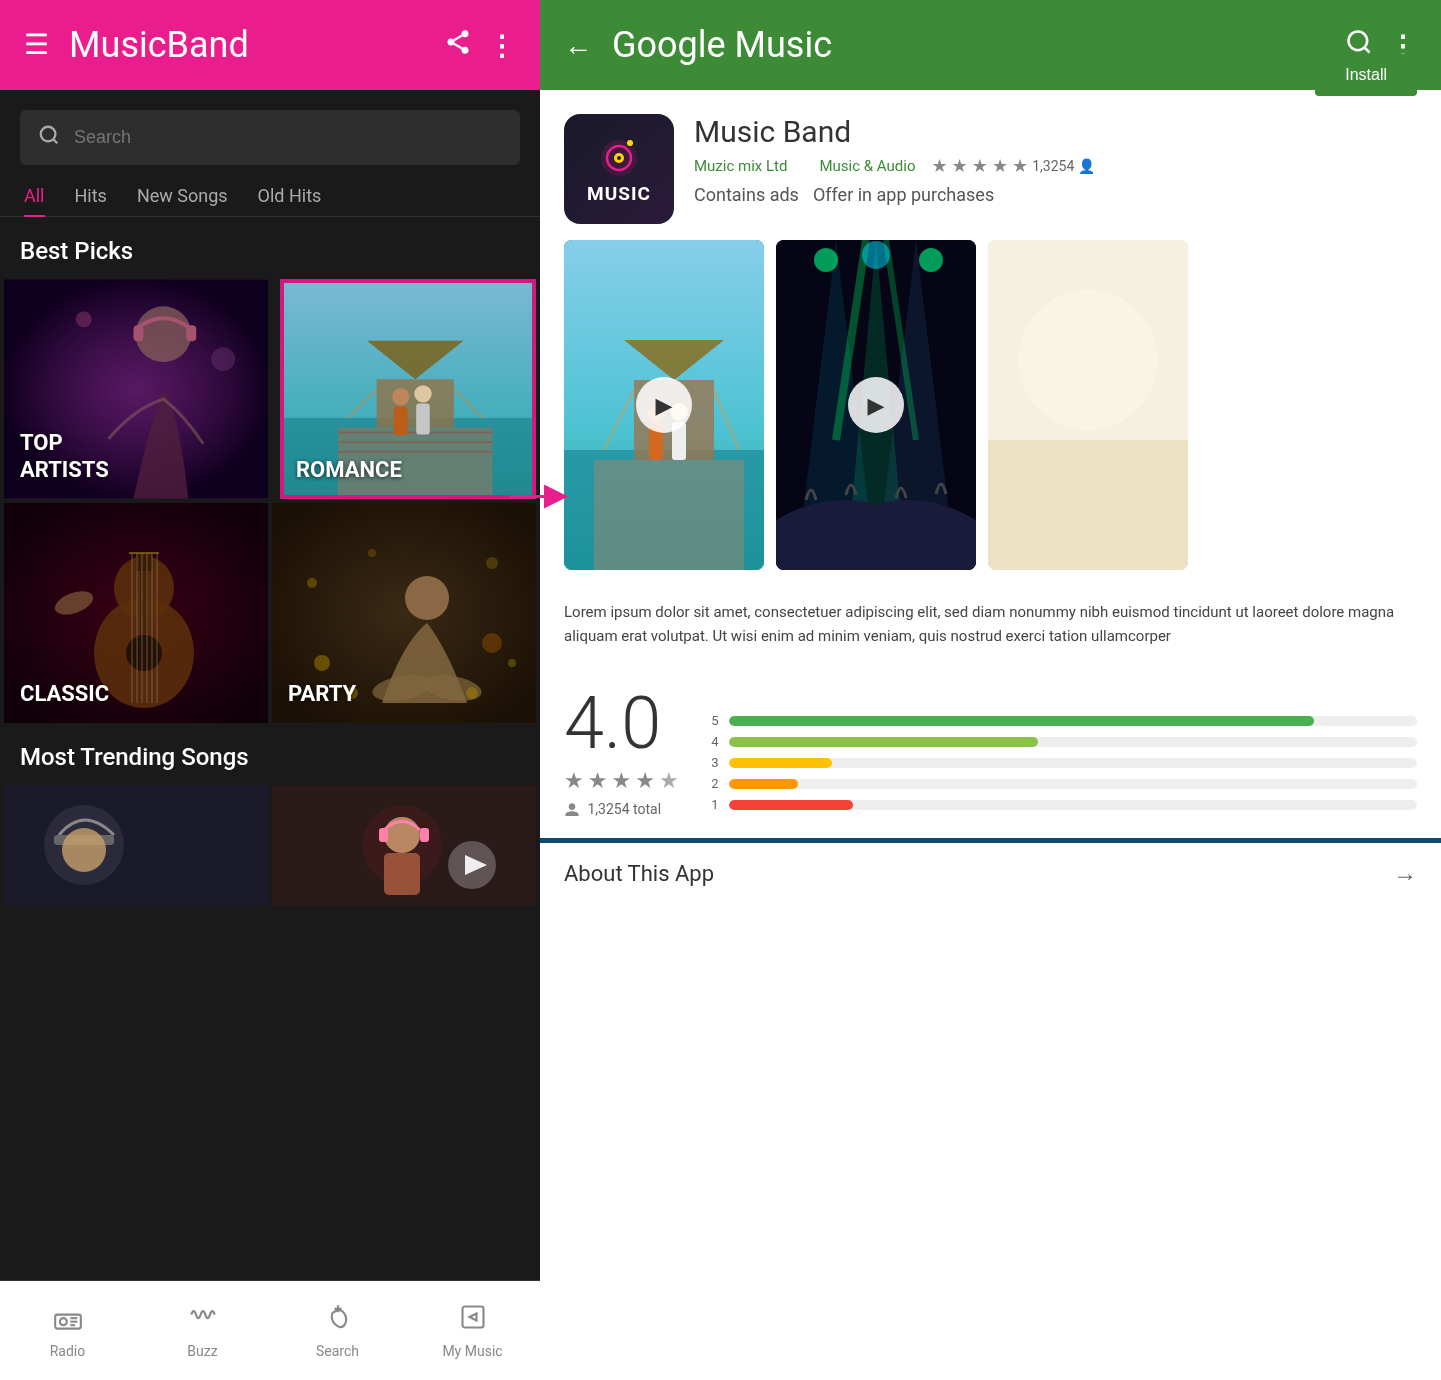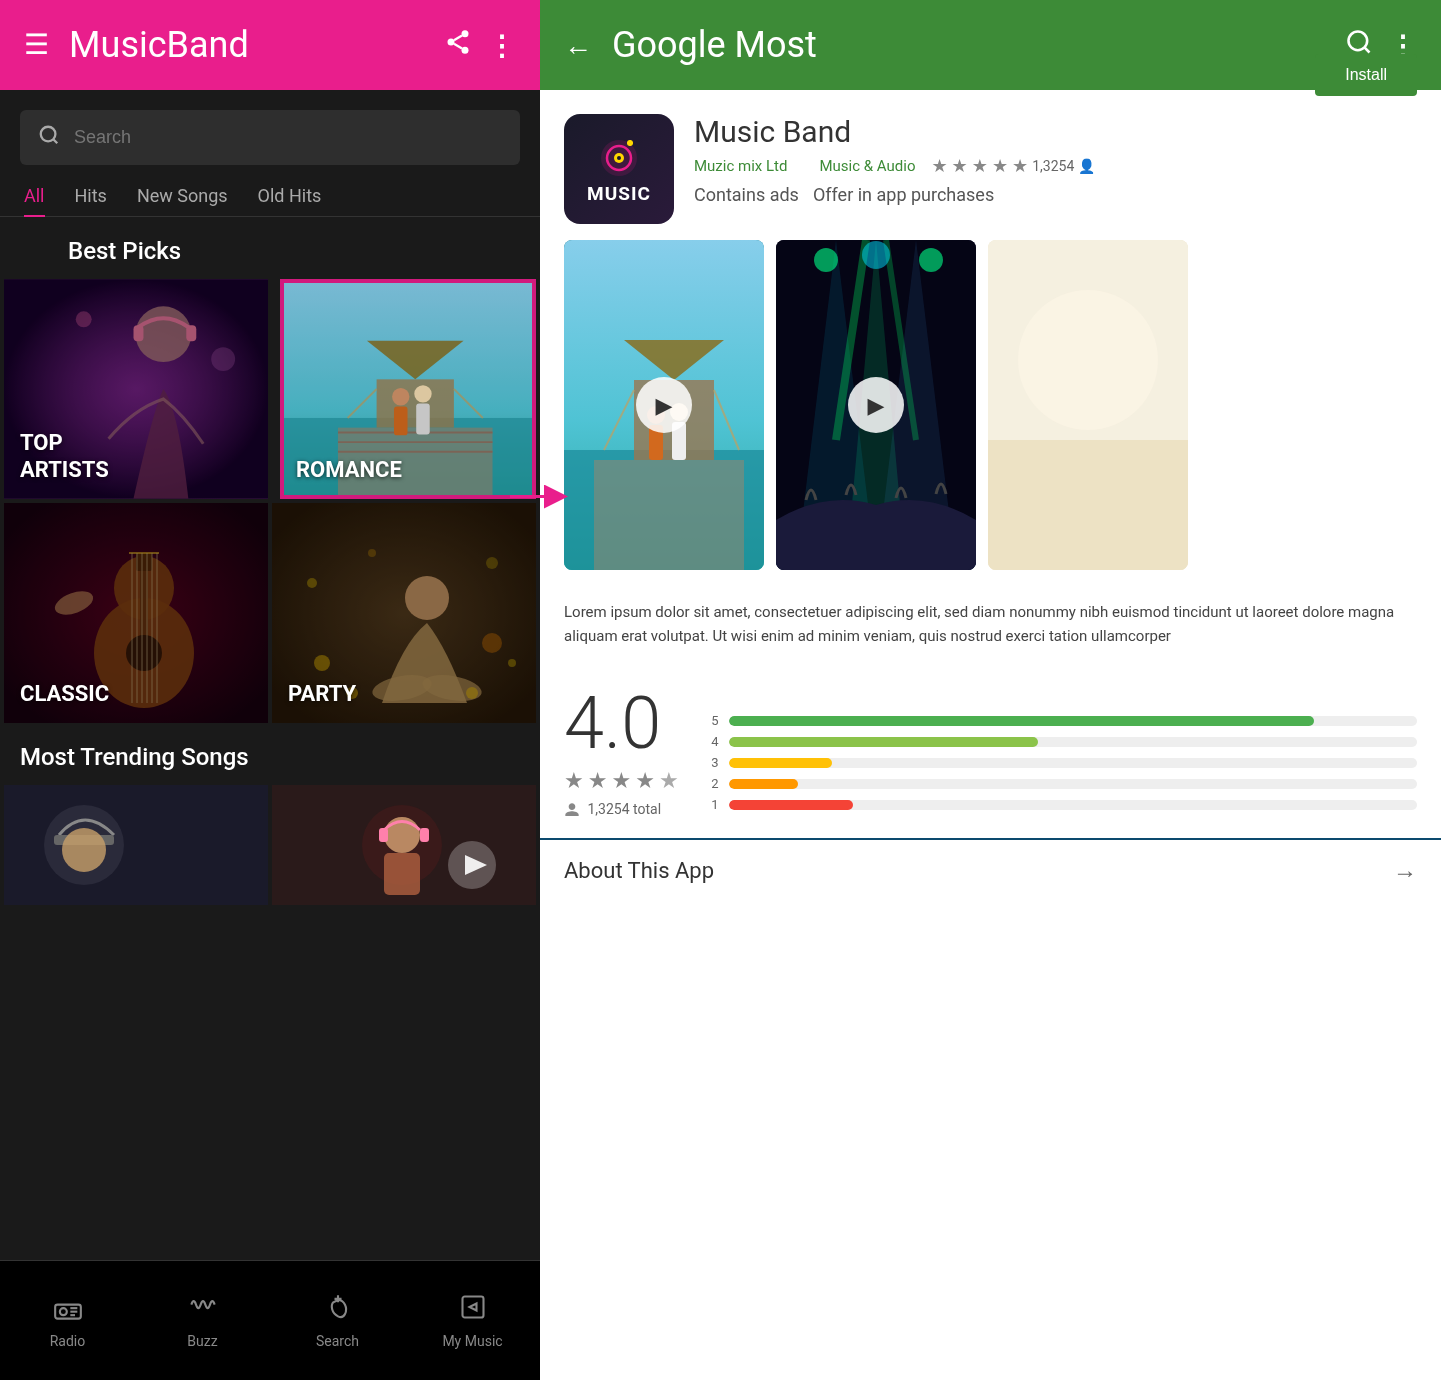--- a/index.html
+++ b/index.html
@@ -101,21 +101,20 @@
       right: 0;
       height: 2px;
       background: #e91e8c;
     }
 
     .section-title {
       color: white;
       font-size: 24px;
       font-weight: 500;
       padding: 20px 20px 14px 20px;
-      margin-left: 48px;
     }
 
     .grid-2x2 {
       display: grid;
       grid-template-columns: 1fr 1fr;
       gap: 4px;
       padding: 0 4px;
     }
 
     .grid-item {
@@ -180,22 +179,22 @@
       height: 120px;
       position: relative;
       overflow: hidden;
       cursor: pointer;
     }
     .bg-trending1 { background: linear-gradient(135deg, #1a1a2a 0%, #2a2a3a 100%); }
     .bg-trending2 { background: linear-gradient(135deg, #1a0a0a 0%, #2a1a1a 100%); }
 
     
     .bottom-nav {
-      height: 120px;
-      background: #000000;
+      height: 100px;
+      background: #ffffff;
       display: flex;
       align-items: center;
       border-top: 1px solid #333;
     }
     .nav-item {
       flex: 1;
       display: flex;
       flex-direction: column;
       align-items: center;
       gap: 6px;
@@ -439,21 +438,21 @@
     .bar-green { background: #4caf50; }
     .bar-light-green { background: #8bc34a; }
     .bar-yellow { background: #ffc107; }
     .bar-orange { background: #ff9800; }
     .bar-red { background: #f44336; }
 
     .gp-about {
       display: flex;
       align-items: center;
       padding: 16px 24px;
-      border-top: 2px solid #0c4a6e;
+      border-top: 5px solid #0c4a6e;
       cursor: pointer;
       flex-shrink: 0;
     }
     .gp-about-label {
       flex: 1;
       font-size: 22px;
       color: #333;
     }
     .gp-about-arrow {
       font-size: 24px;
@@ -715,21 +714,21 @@
       <span class="nav-item-label">My Music</span>
     </div>
   </div>
 
 </div>
 
 <div class="right-panel">
 
   <div class="gp-header">
     <span class="gp-back-icon">←</span>
-    <span class="gp-title">Google Most</span>
+    <span class="gp-title">Google Music</span>
     <div class="gp-header-icons">
       <span>
         <svg width="28" height="28" viewBox="0 0 24 24" fill="none" stroke="white" stroke-width="2.2">
           <circle cx="11" cy="11" r="8"></circle>
             <line x1="21" y1="21" x2="16.65" y2="16.65"></line>
         </svg>
       </span>
       <span style="color:white;font-size:28px;font-weight:bold;">⋮</span>
     </div>
   </div>

